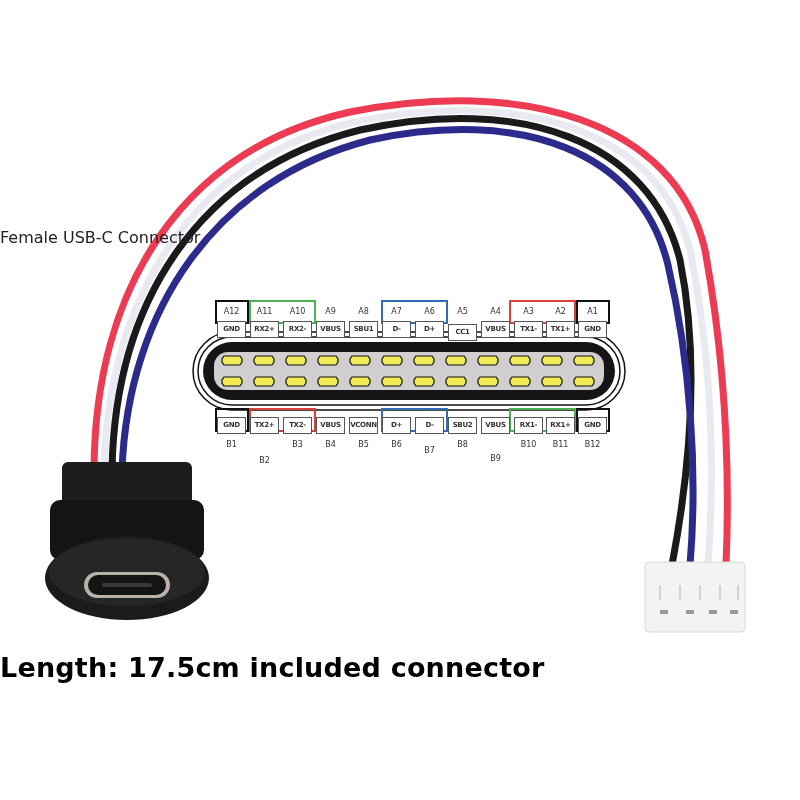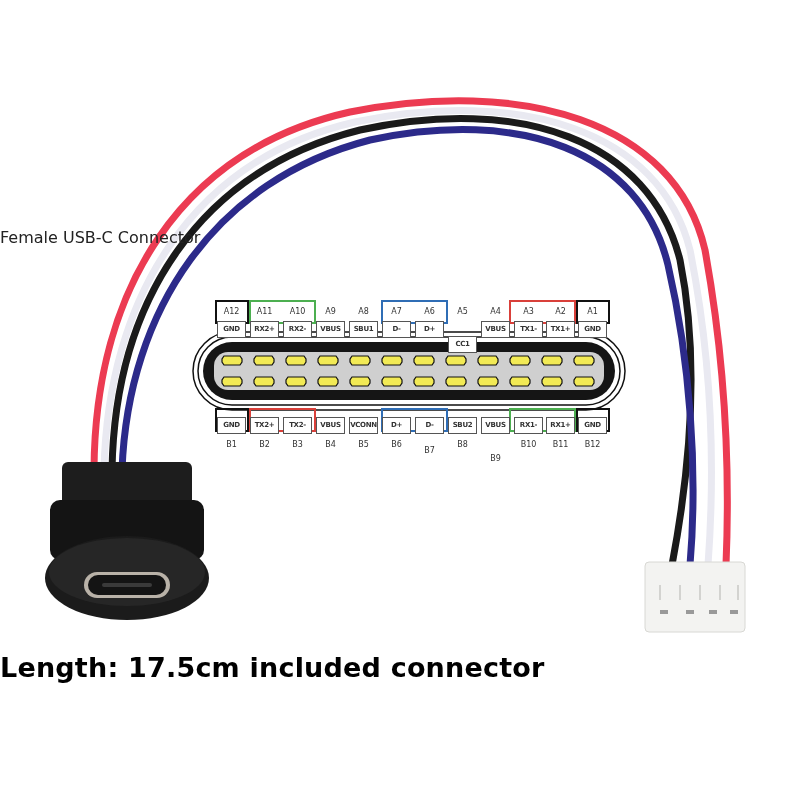--- a/index.html
+++ b/index.html
@@ -95,36 +95,36 @@
   <div class="group" style="left:295px;top:13px;width:67px;height:24px;border-color:#d9403a;"></div>
   <div class="group" style="left:362px;top:13px;width:34px;height:24px;border-color:#111;"></div>
 
   <div class="pin-cell" style="left:1px;top:0"><div class="pin-num">A12</div><div class="pin-box" style="margin-top:4px">GND</div></div>
   <div class="pin-cell" style="left:34px;top:0"><div class="pin-num">A11</div><div class="pin-box" style="margin-top:4px">RX2+</div></div>
   <div class="pin-cell" style="left:67px;top:0"><div class="pin-num">A10</div><div class="pin-box" style="margin-top:4px">RX2-</div></div>
   <div class="pin-cell" style="left:100px;top:0"><div class="pin-num">A9</div><div class="pin-box" style="margin-top:4px">VBUS</div></div>
   <div class="pin-cell" style="left:133px;top:0"><div class="pin-num">A8</div><div class="pin-box" style="margin-top:4px">SBU1</div></div>
   <div class="pin-cell" style="left:166px;top:0"><div class="pin-num">A7</div><div class="pin-box" style="margin-top:4px">D-</div></div>
   <div class="pin-cell" style="left:199px;top:0"><div class="pin-num">A6</div><div class="pin-box" style="margin-top:4px">D+</div></div>
-  <div class="pin-cell" style="left:232px;top:0"><div class="pin-num">A5</div><div class="pin-box" style="margin-top:20px">CC1</div></div>
+  <div class="pin-cell" style="left:232px;top:0"><div class="pin-num">A5</div><div class="pin-box" style="margin-top:8px">CC1</div></div>
   <div class="pin-cell" style="left:265px;top:0"><div class="pin-num">A4</div><div class="pin-box" style="margin-top:4px">VBUS</div></div>
   <div class="pin-cell" style="left:298px;top:0"><div class="pin-num">A3</div><div class="pin-box" style="margin-top:4px">TX1-</div></div>
   <div class="pin-cell" style="left:330px;top:0"><div class="pin-num">A2</div><div class="pin-box" style="margin-top:4px">TX1+</div></div>
   <div class="pin-cell" style="left:362px;top:0"><div class="pin-num">A1</div><div class="pin-box" style="margin-top:4px">GND</div></div>
 </div>
 
 <div class="pin-row bot">
   <div class="group" style="left:1px;top:0;width:34px;height:24px;border-color:#111;"></div>
   <div class="group" style="left:35px;top:0;width:67px;height:24px;border-color:#d9403a;"></div>
   <div class="group" style="left:167px;top:0;width:67px;height:24px;border-color:#2f6db5;"></div>
   <div class="group" style="left:295px;top:0;width:67px;height:24px;border-color:#4caf50;"></div>
   <div class="group" style="left:362px;top:0;width:34px;height:24px;border-color:#111;"></div>
 
   <div class="pin-cell" style="left:1px;top:4px"><div class="pin-box">GND</div><div class="pin-num" style="margin-top:6px">B1</div></div>
-  <div class="pin-cell" style="left:34px;top:4px"><div class="pin-box">TX2+</div><div class="pin-num" style="margin-top:6px">B2</div></div>
+  <div class="pin-cell" style="left:34px;top:4px"><div class="pin-box">TX2+</div><div class="pin-num" style="margin-top:22px">B2</div></div>
   <div class="pin-cell" style="left:67px;top:4px"><div class="pin-box">TX2-</div><div class="pin-num" style="margin-top:6px">B3</div></div>
   <div class="pin-cell" style="left:100px;top:4px"><div class="pin-box">VBUS</div><div class="pin-num" style="margin-top:6px">B4</div></div>
   <div class="pin-cell" style="left:133px;top:4px"><div class="pin-box">VCONN</div><div class="pin-num" style="margin-top:6px">B5</div></div>
   <div class="pin-cell" style="left:166px;top:4px"><div class="pin-box">D+</div><div class="pin-num" style="margin-top:6px">B6</div></div>
   <div class="pin-cell" style="left:199px;top:4px"><div class="pin-box">D-</div><div class="pin-num" style="margin-top:12px">B7</div></div>
   <div class="pin-cell" style="left:232px;top:4px"><div class="pin-box">SBU2</div><div class="pin-num" style="margin-top:6px">B8</div></div>
   <div class="pin-cell" style="left:265px;top:4px"><div class="pin-box">VBUS</div><div class="pin-num" style="">B9</div></div>
   <div class="pin-cell" style="left:298px;top:4px"><div class="pin-box">RX1-</div><div class="pin-num" style="margin-top:6px">B10</div></div>
   <div class="pin-cell" style="left:330px;top:4px"><div class="pin-box">RX1+</div><div class="pin-num" style="margin-top:6px">B11</div></div>
   <div class="pin-cell" style="left:362px;top:4px"><div class="pin-box">GND</div><div class="pin-num" style="margin-top:6px">B12</div></div>

